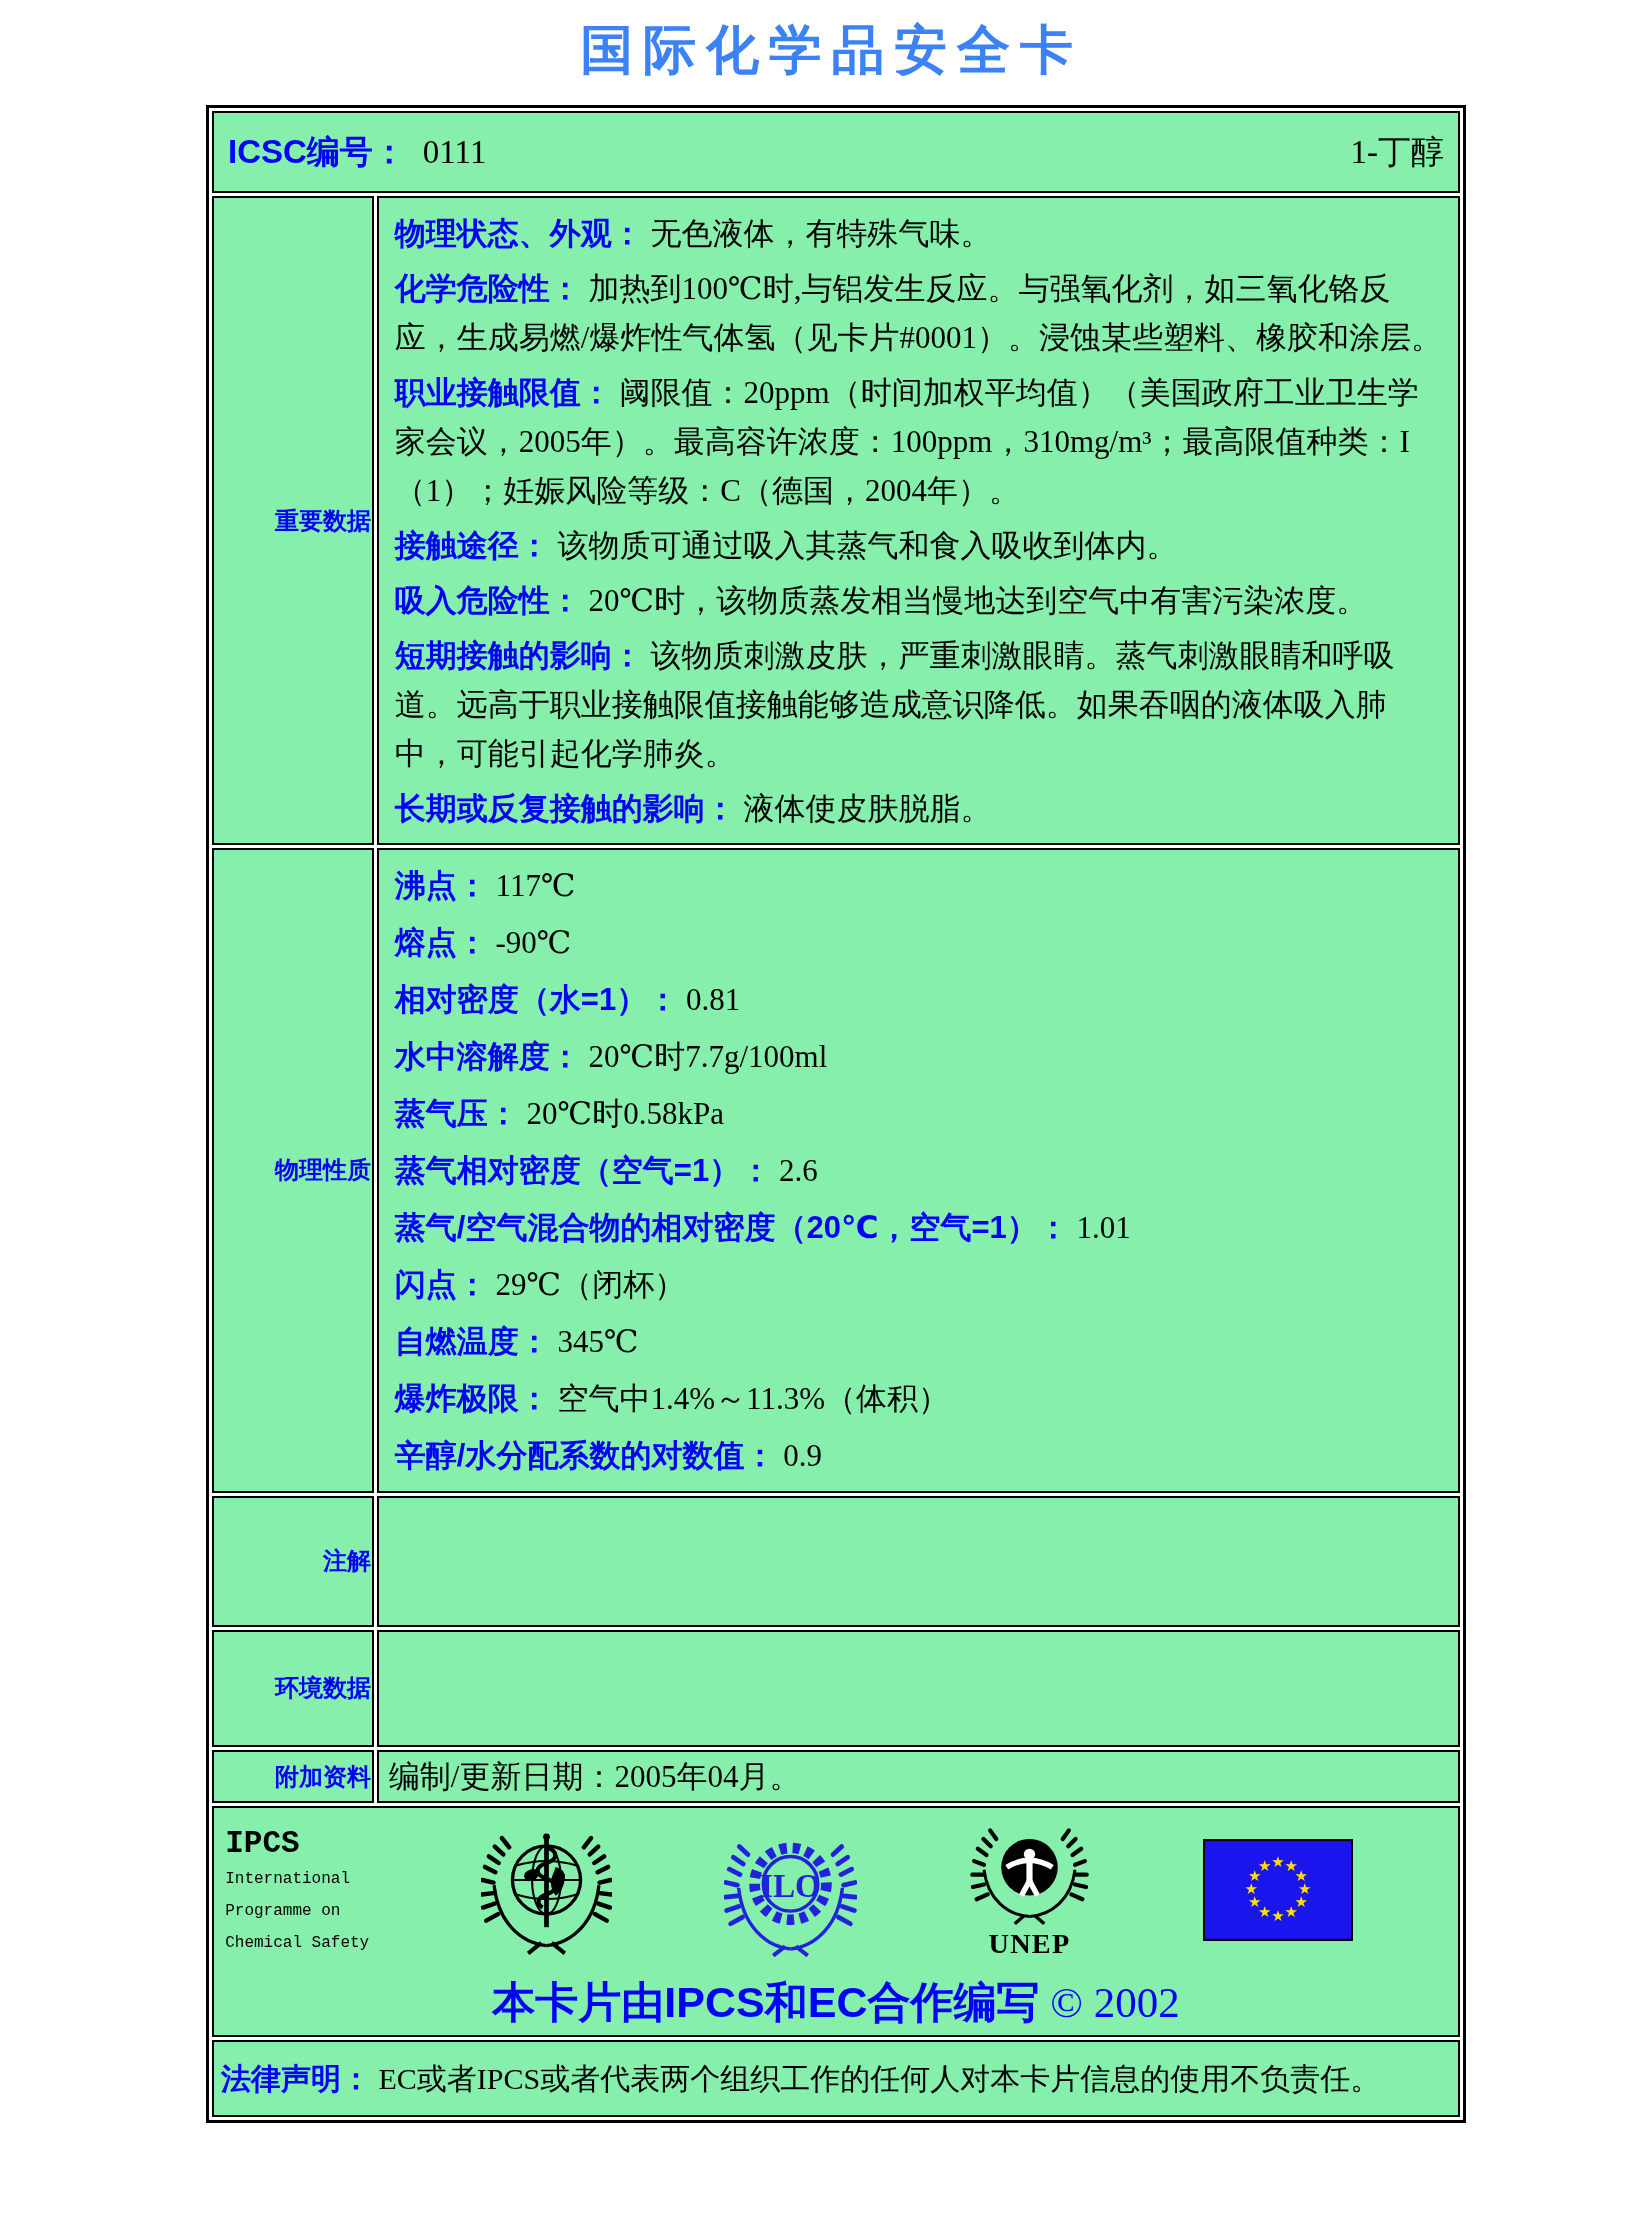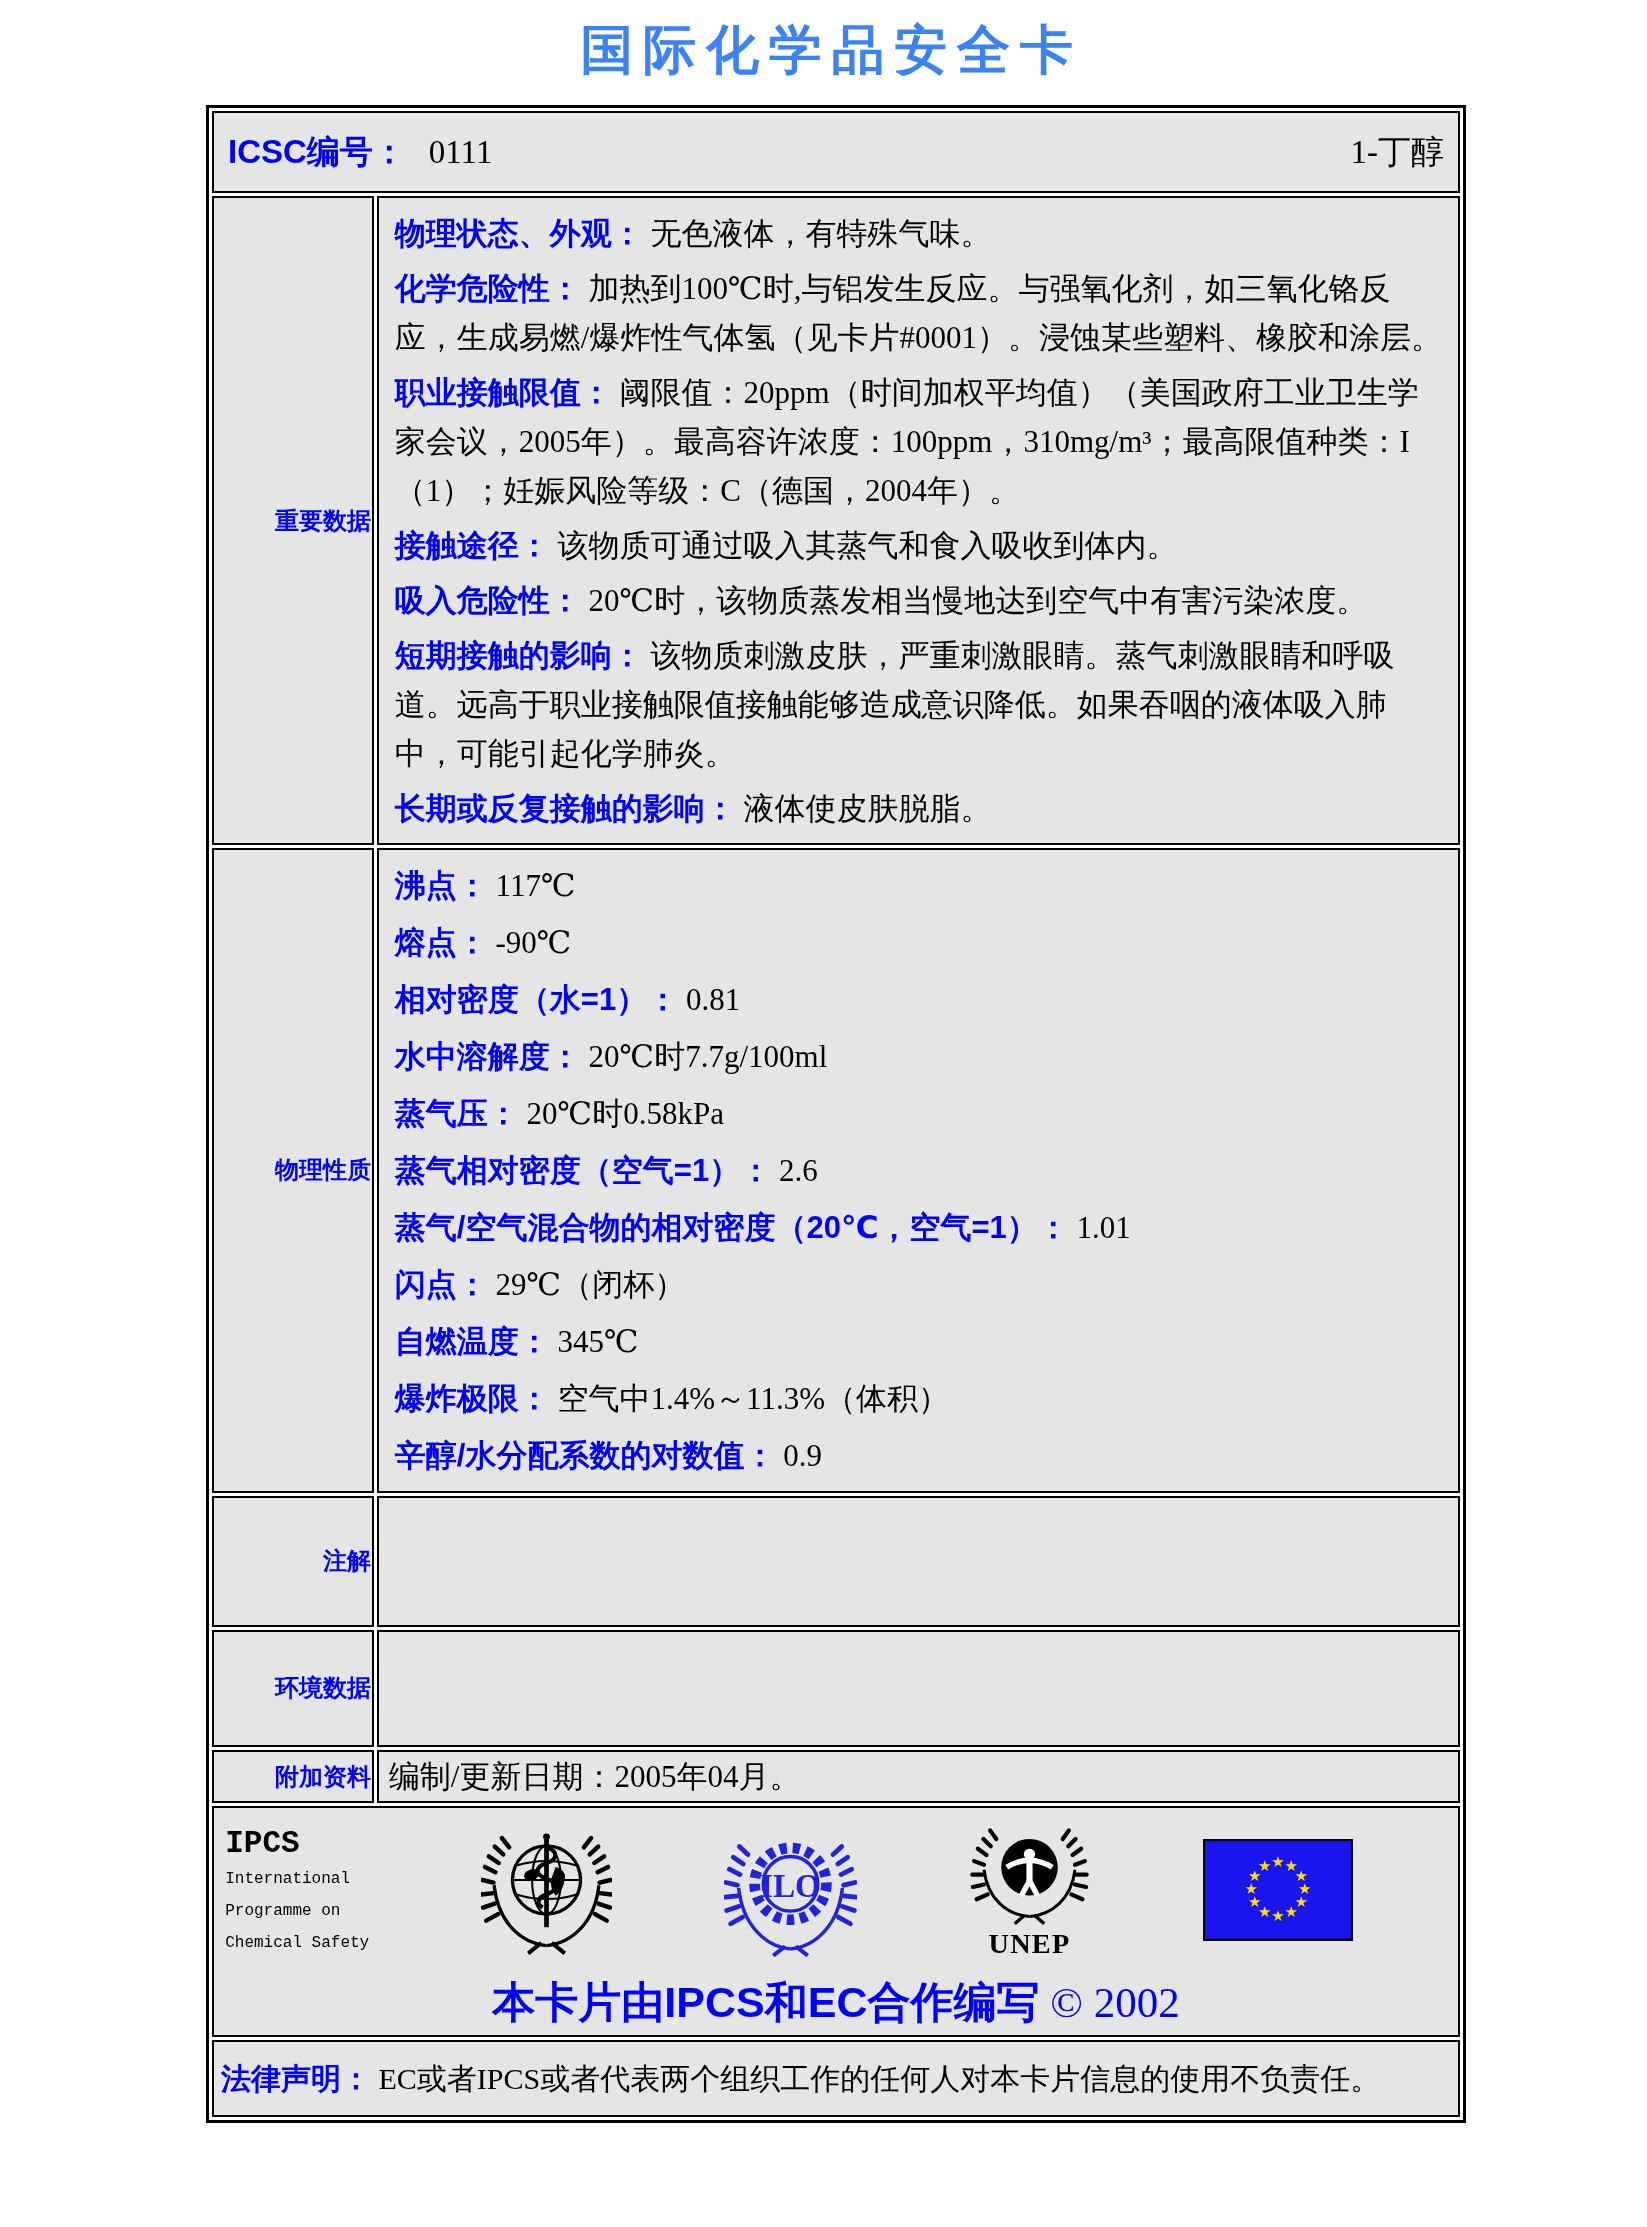--- a/index.html
+++ b/index.html
@@ -3,30 +3,30 @@
 <meta charset="utf-8">
 <style>
   html,body{margin:0;padding:0;background:#ffffff;}
   .page{position:relative;width:1647px;height:2227px;background:#ffffff;
         font-family:"Liberation Serif","DejaVu Serif",serif;color:#000;}
   .doc-title{position:absolute;top:15.4px;left:8px;width:100%;text-align:center;
         font-family:Liberation Serif, serif;
         font-weight:bold;font-size:53px;letter-spacing:9.8px;color:#3b82f6;}
   table.card{position:absolute;left:206px;top:105px;width:1260px;
         border-collapse:separate;border-spacing:3.5px;border:3.5px solid #000;background:#fff;}
-  td{border:2.1px solid #000;background:#e5e5e5;vertical-align:middle;}
+  td{border:2.1px solid #000;background:#86efac;vertical-align:middle;}
   td.rowlabel{width:156px;text-align:right;
         font-family:Liberation Mono, monospace;
         font-weight:bold;font-size:24px;color:#0000ff;}
   td.content{padding:4.2px 9.8px;}
   .hdr{display:flex;justify-content:space-between;align-items:center;
         font-size:33px;padding:0 4.2px;}
   .hdr .lbl{font-family:"Liberation Sans","DejaVu Sans",sans-serif;
         font-weight:bold;color:#0000ff;}
-  .hdr .num{margin-left:23px;color:#000;}
+  .hdr .num{margin-left:17px;color:#000;}
   .hdr-left{display:flex;align-items:center;}
   p.item{margin:6px;font-size:31px;line-height:49px;}
   .phys p.item{line-height:51px;}
   span.k{font-family:"Liberation Sans","DejaVu Sans",sans-serif;
         font-weight:bold;color:#0000ff;}
   span.v{color:#000;}
   .addl{font-size:31px;line-height:41px;}
   .logos-cell{padding:7px 0 2.8px 0;}
   .logos-row{display:flex;align-items:center;justify-content:space-between;
         padding:2.8px 105px 0 11.2px;}

